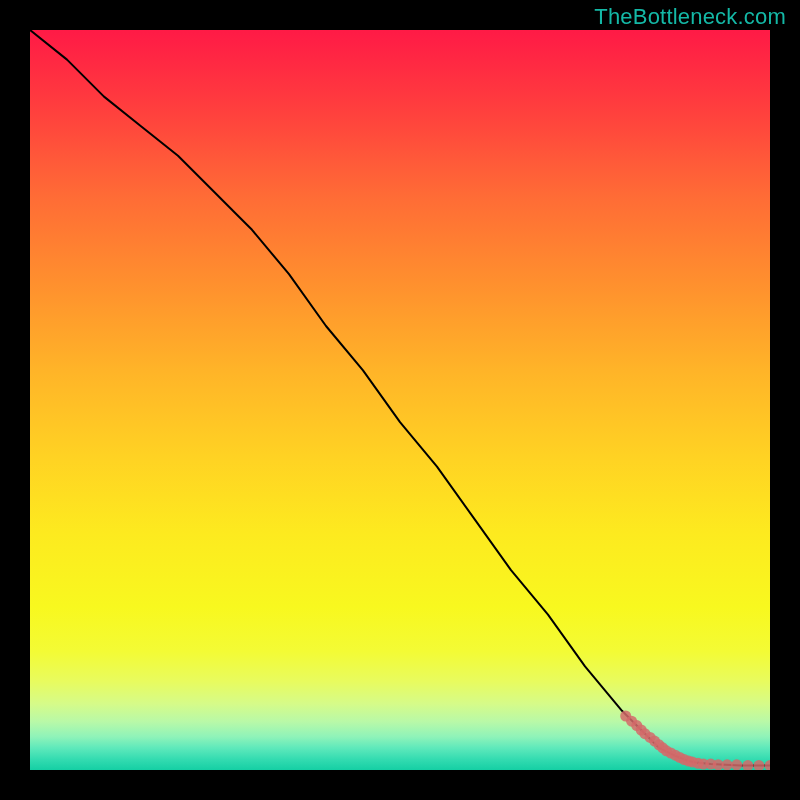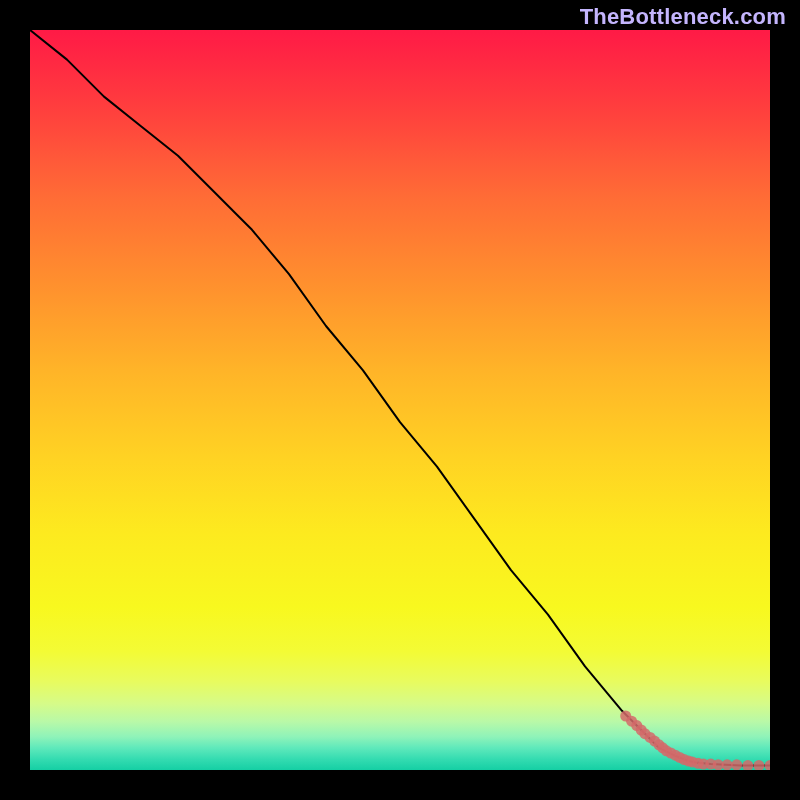--- a/index.html
+++ b/index.html
@@ -14,23 +14,23 @@
   .stage {
     position: relative;
     width: 800px;
     height: 800px;
     background: #000;
   }
   .attribution {
     position: absolute;
     top: 4px;
     right: 14px;
-    color: #c4b5fd;
+    color: #14b8a6;
     font-size: 22px;
-    font-weight: 700;
+    font-weight: 400;
     letter-spacing: 0.2px;
     z-index: 10;
   }
   .plot-area {
     position: absolute;
     left: 30px;
     top: 30px;
     width: 740px;
     height: 740px;
     overflow: hidden;

